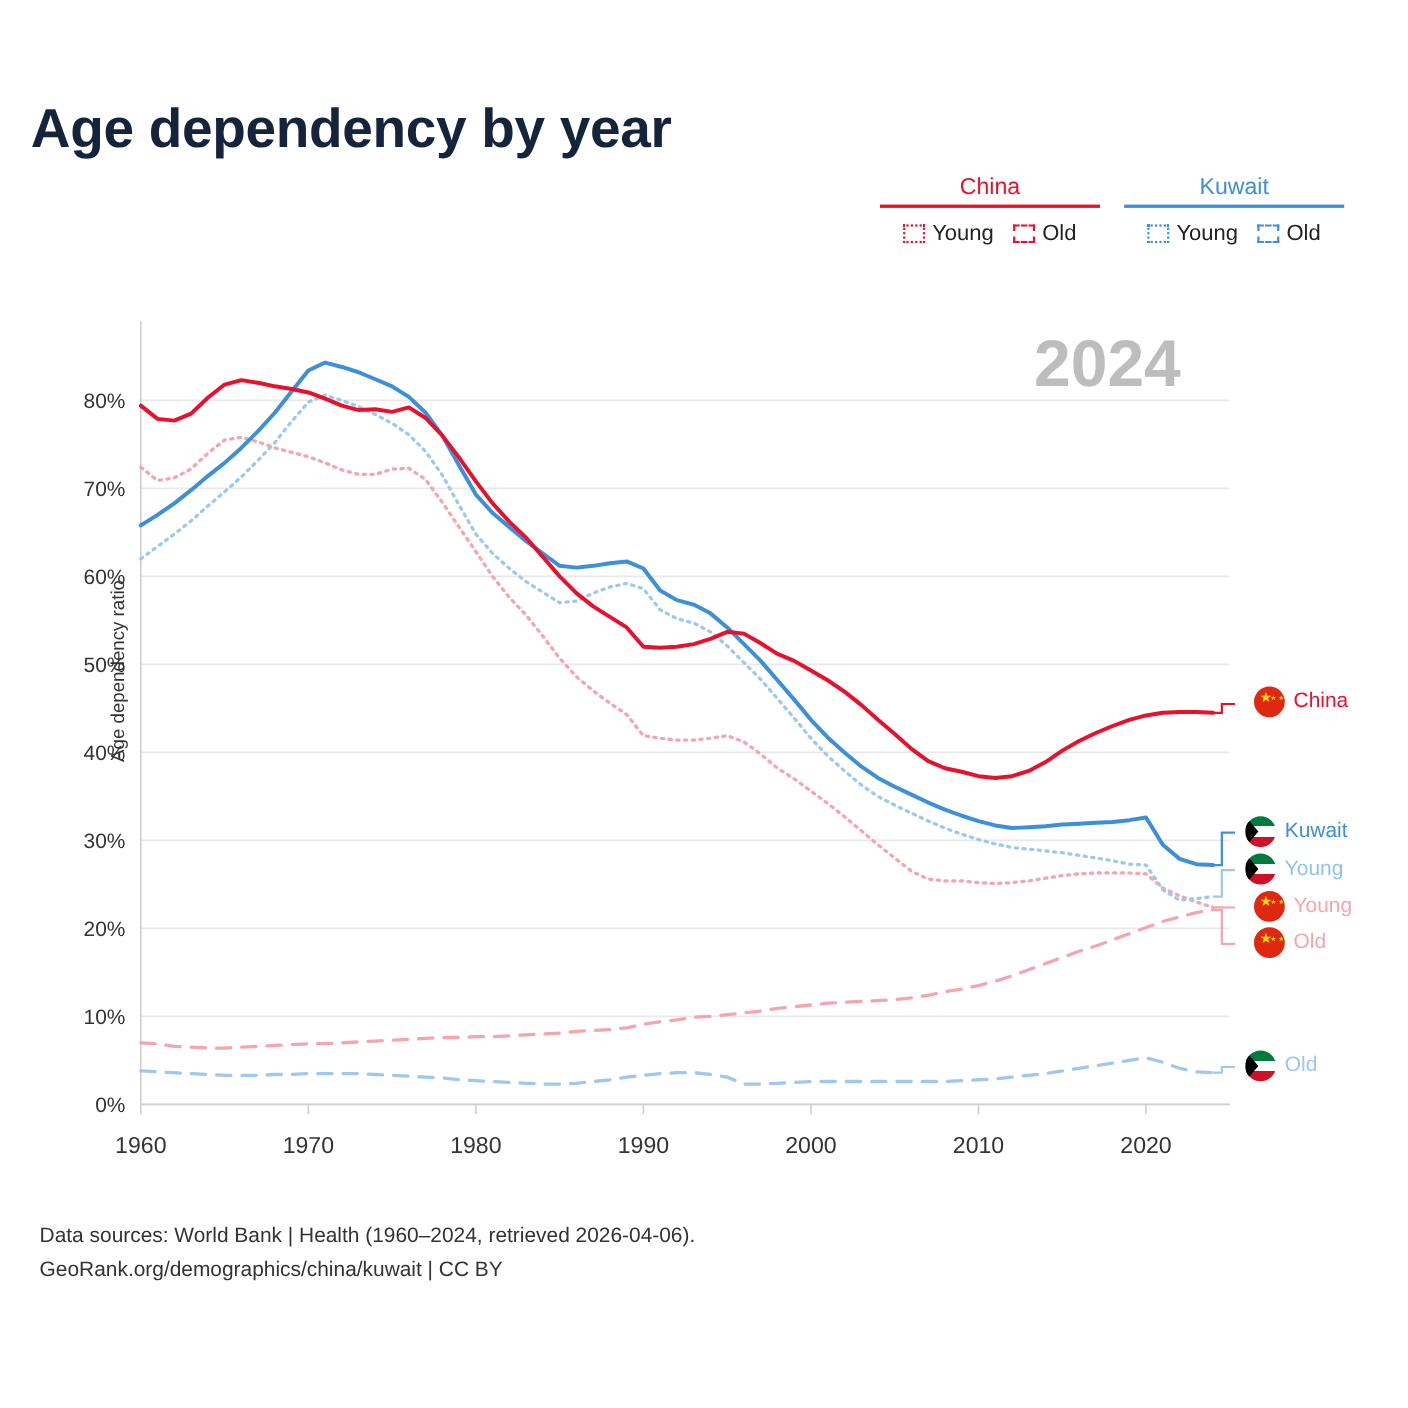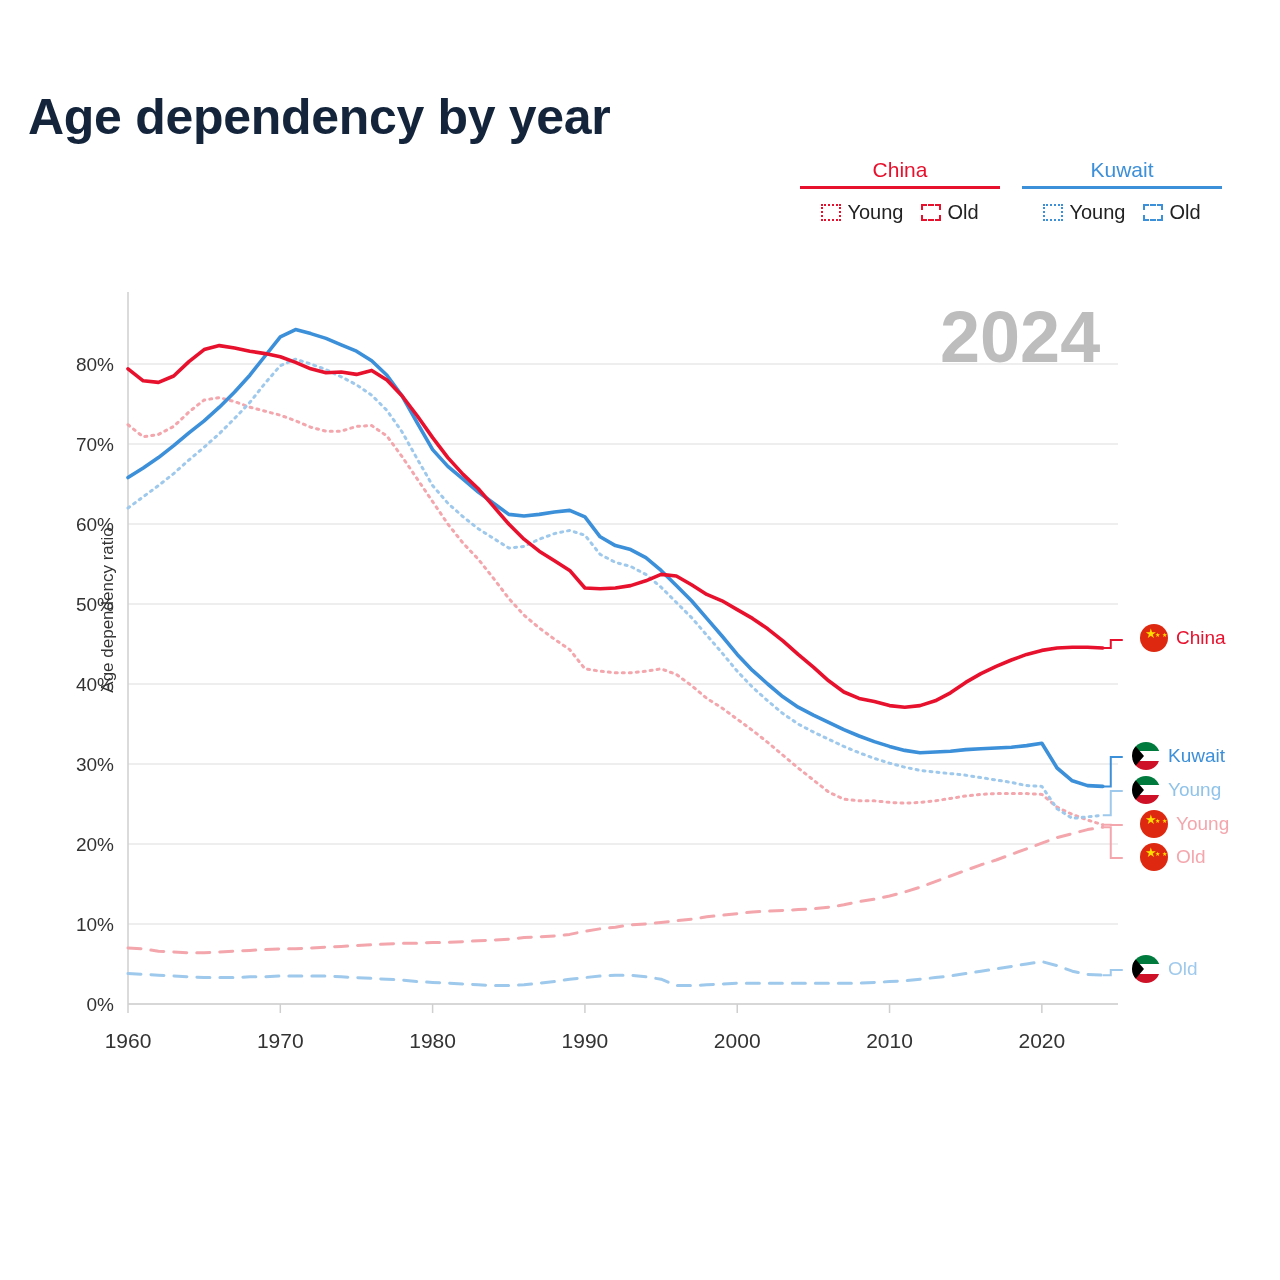--- a/index.html
+++ b/index.html
@@ -70,21 +70,21 @@
   .sw-china-young { border: 2px dotted #e8112d; }
   .sw-china-old { border: 2px dashed #e8112d; }
   .sw-kuwait-young { border: 2px dotted #3c8fd9; }
   .sw-kuwait-old { border: 2px dashed #3c8fd9; }
 
   
   #year-watermark {
     position: absolute;
     left: 940px;
     top: 296px;
-    font-size: 72px;
+    font-size: 60px;
     font-weight: bold;
     color: #bdbdbd;
     letter-spacing: 0px;
   }
 
   
   #y-axis-label {
     position: absolute;
     left: -22px;
     top: 600px;
@@ -276,14 +276,18 @@
   </div>
   <div class="end-label" style="left:1140px; top:843px;">
     <span class="flag flag-cn"></span>
     <span style="color:#f4a6ad">Old</span>
   </div>
   <div class="end-label" style="left:1132px; top:955px;">
     <span class="flag flag-kw"></span>
     <span style="color:#9ec9ec">Old</span>
   </div>
 
+  <div class="footer">
+    <div>Data sources: World Bank | Health (1960–2024, retrieved 2026-04-06).</div>
+    <div>GeoRank.org/demographics/china/kuwait | CC BY</div>
+  </div>
 
 </div>
 
 </body></html>

